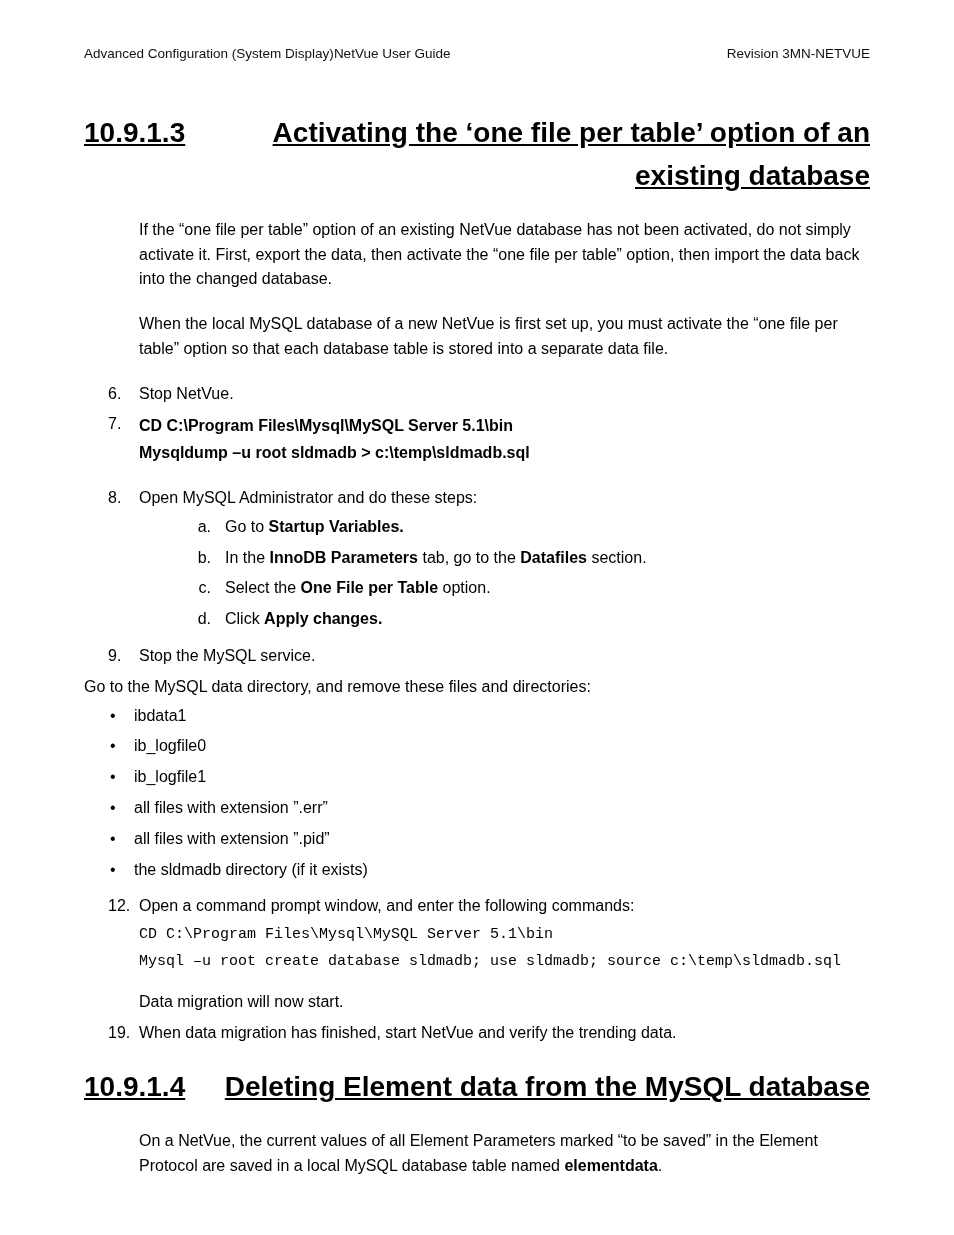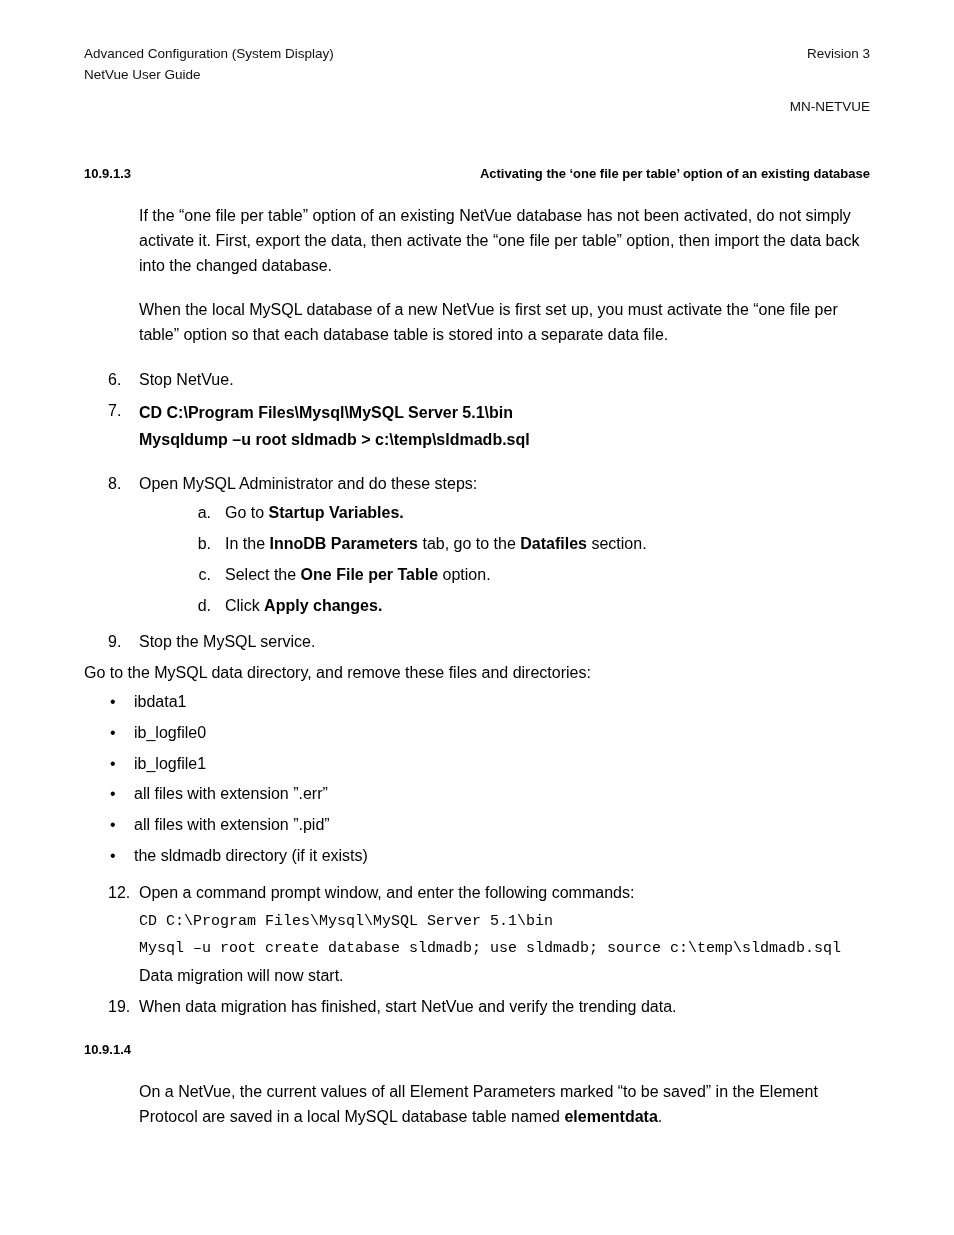--- a/index.html
+++ b/index.html
@@ -20,29 +20,30 @@
   }
   .running-head {
     display: flex;
     justify-content: space-between;
     font-size: 13.5px;
     color: #111;
     margin-bottom: 46px;
   }
   .running-head .left, .running-head .right {
     display: flex;
-    flex-direction: column;
-  }
-  .running-head .right { text-align: right; gap: 32px; }
+    flex-direction: row;
+  }
+  .running-head .right { text-align: right; }
 
   h2.sect {
     display: flex;
-    font-size: 13px;
+    font-size: 28px;
     font-weight: bold;
     margin: 16px 0 20px 0;
+    text-decoration: underline;
   }
   h2.sect .num { width: 110px; flex: 0 0 110px; }
   h2.sect .ttl { flex: 1; text-align: right; }
 
   .body-para {
     margin: 0 0 20px 0;
     padding-left: 55px;
   }
 
   ol.steps {
@@ -249,32 +250,33 @@
       </span>
     </li>
 
 
     <li>
       <span class="mk">12.</span>
       <span class="ct">
         <span>Open a command prompt window, and enter the following commands:</span>
         <div class="mono">CD C:\Program Files\Mysql\MySQL Server 5.1\bin</div>
         <div class="mono">Mysql –u root create database sldmadb; use sldmadb; source c:\temp\sldmadb.sql</div>
-        <div style="margin-top:4px;">Data migration will now start.</div>
+        <div style="margin-top:16px;">Data migration will now start.</div>
       </span>
     </li>
 
     <li class="gap-after">
       <span class="mk">19.</span>
       <span class="ct">When data migration has finished, start NetVue and verify the trending data.</span>
     </li>
 
   </ol>
 
   <h2 class="sect" style="margin-top:20px;">
     <span class="num">10.9.1.4</span>
+    <span class="ttl">Deleting Element data from the MySQL database</span>
   </h2>
 
   <p class="body-para">
     <span>On a NetVue, the current values of all Element Parameters marked “to be saved” in the Element Protocol are saved in a local MySQL database table named </span><span class="bold">elementdata</span><span>.</span>
   </p>
 
 </div>
 
 </body></html>

